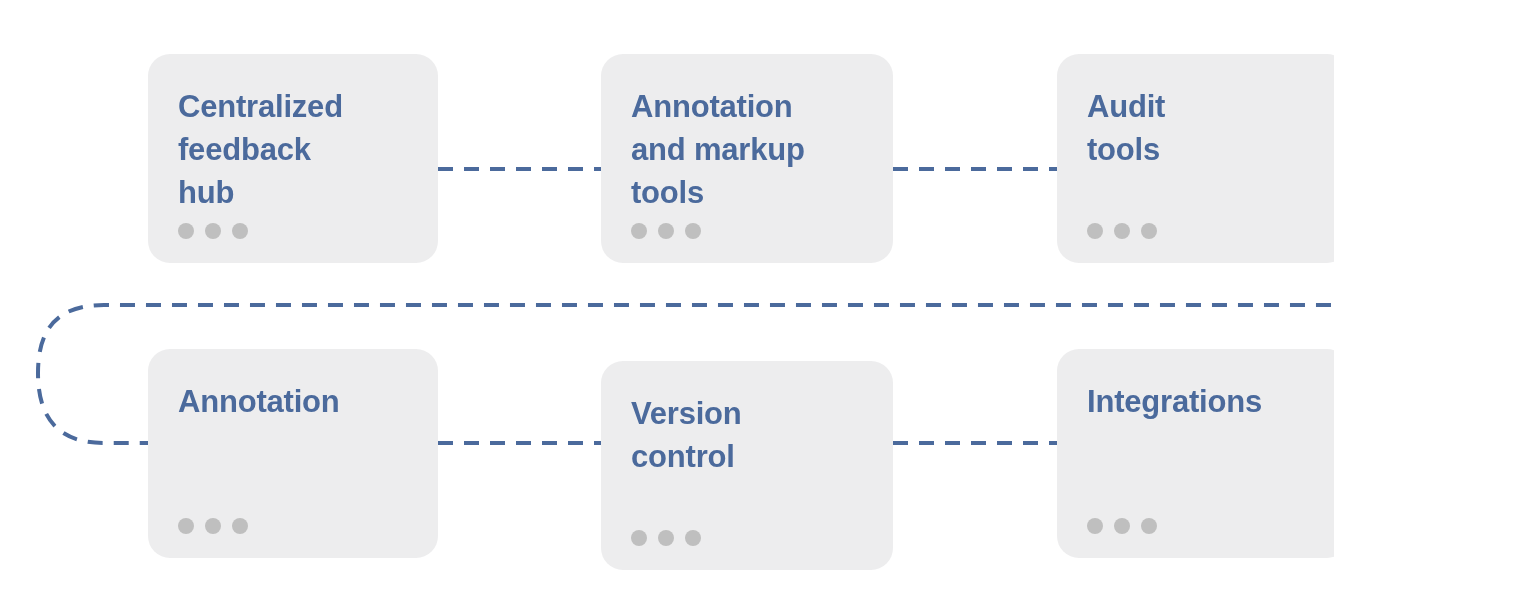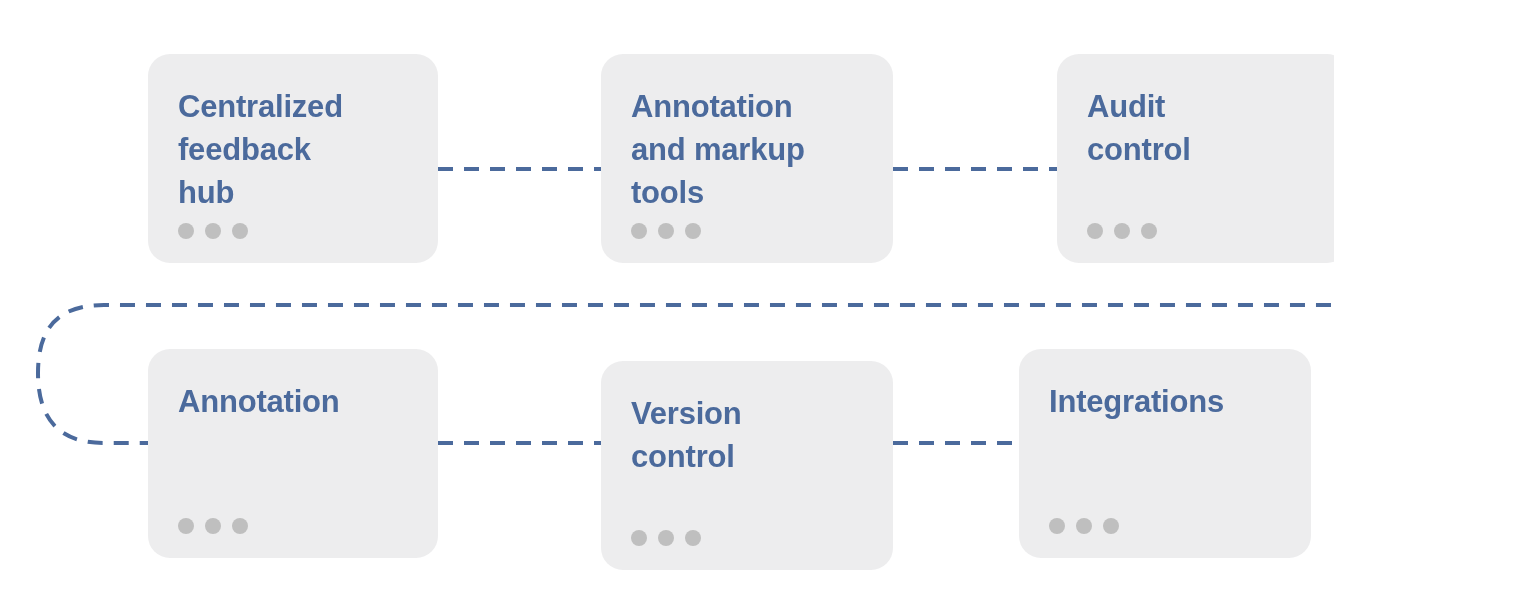--- a/index.html
+++ b/index.html
@@ -59,21 +59,21 @@
     background: #bfbfbf;
     display: block;
   }
   
   #card-0 { left: 148px; top: 54px;  width: 290px; height: 209px; }
   #card-1 { left: 601px; top: 54px;  width: 292px; height: 209px; }
   #card-2 { left: 1057px; top: 54px; width: 292px; height: 209px; }
   
   #card-3 { left: 148px; top: 349px;  width: 290px; height: 209px; }
   #card-4 { left: 601px; top: 349px;  width: 292px; height: 209px; margin-top: 12px; }
-  #card-5 { left: 1019px; top: 349px; width: 292px; height: 209px; }
+  #card-5 { left: 1057px; top: 349px; width: 292px; height: 209px; }
 </style>
 </head>
 <body>
 
 <div id="canvas">
 
   <svg id="connectors" viewBox="0 0 1521 616" width="1521" height="616" aria-hidden="true">
 
     <path d="M 438 169 L 601 169" fill="none" stroke="#4b6a9c" stroke-width="4" stroke-dasharray="15 11" stroke-linecap="butt"></path>
 
@@ -109,21 +109,21 @@
 tools</p>
     <div class="dots">
       <span class="dot"></span>
       <span class="dot"></span>
       <span class="dot"></span>
     </div>
   </div>
 
   <div class="card" id="card-2">
     <p class="card-title">Audit
-control</p>
+tools</p>
     <div class="dots">
       <span class="dot"></span>
       <span class="dot"></span>
       <span class="dot"></span>
     </div>
   </div>
 
   <div class="card" id="card-3">
     <p class="card-title">Annotation</p>
     <div class="dots">

